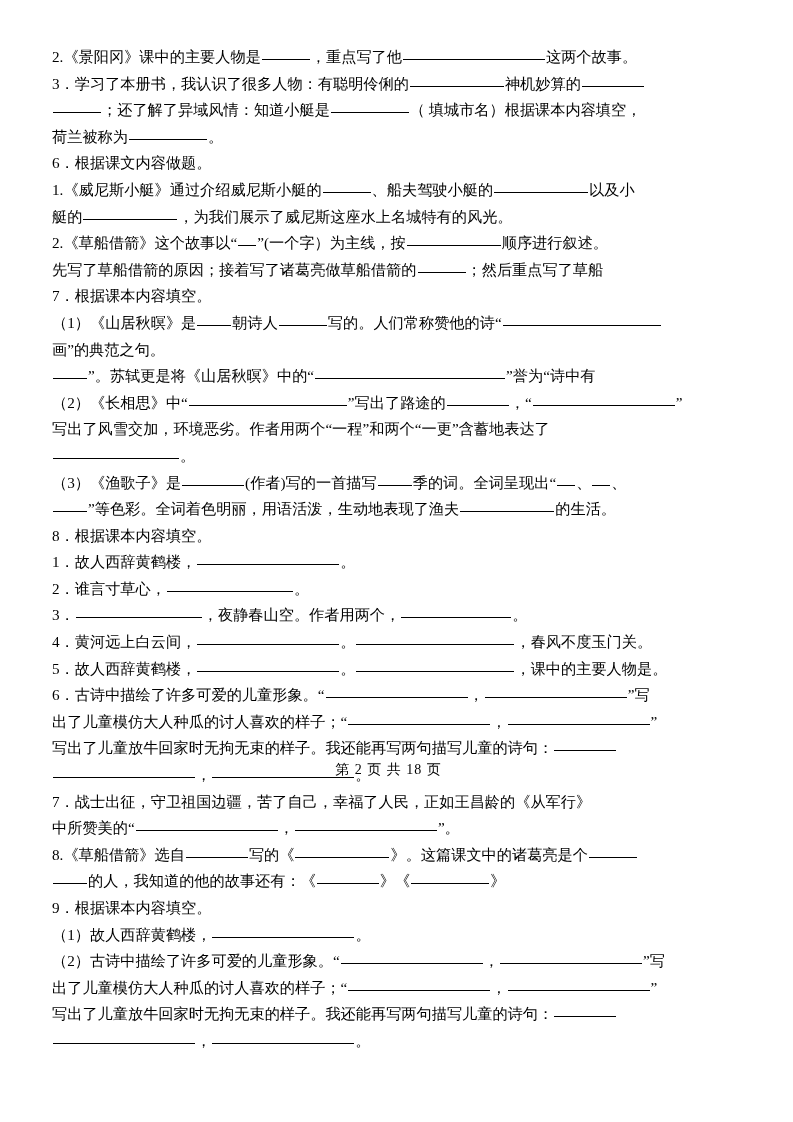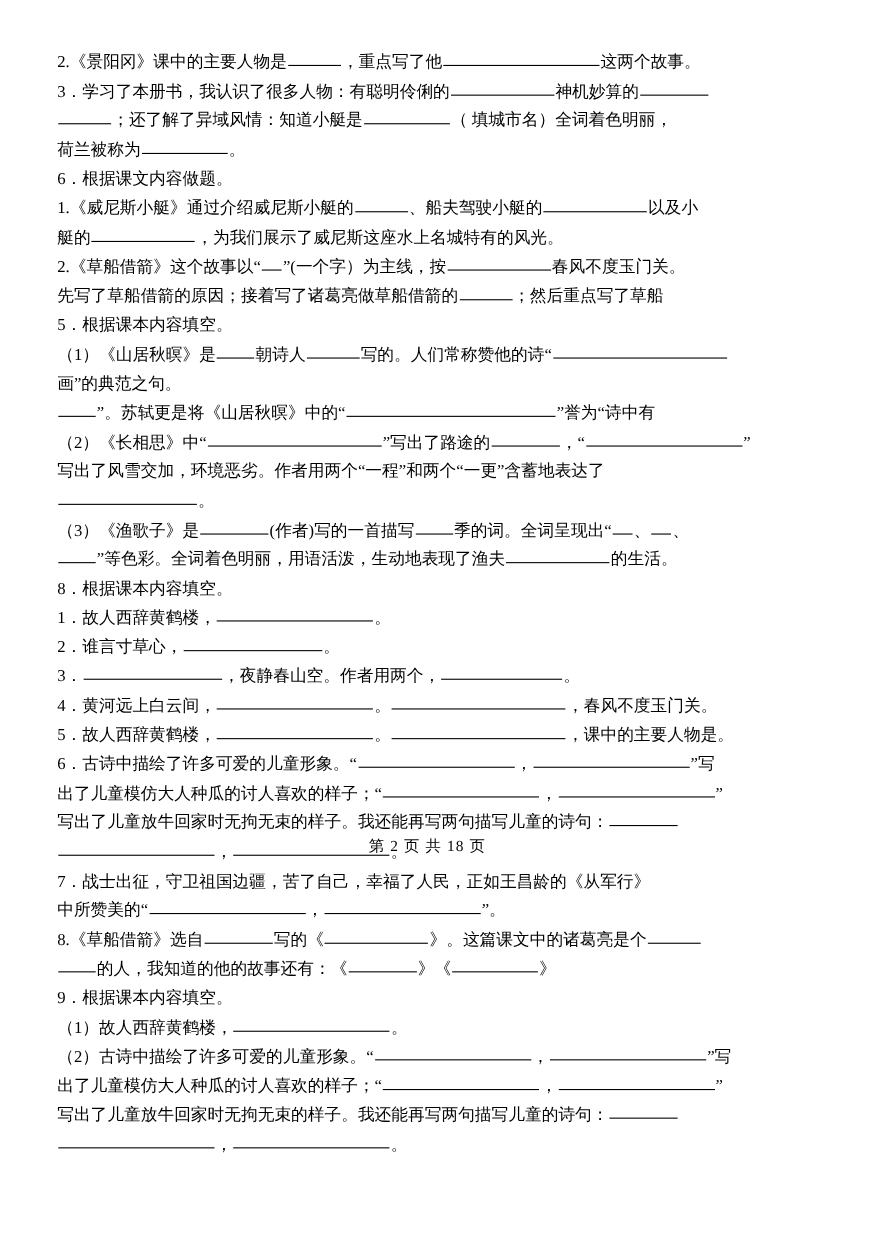--- a/index.html
+++ b/index.html
@@ -62,28 +62,28 @@
     letter-spacing: 1px;
   }
 </style>
 </head>
 <body>
 
 <div class="page">
   <div class="doc-body" id="doc-body">
       <div class="para"><span>2.《景阳冈》课中的主要人物是</span><span class="blank b3">&nbsp;</span><span>，重点写了他</span><span class="blank b9">&nbsp;</span><span>这两个故事。</span></div>
       <div class="para"><span>3．学习了本册书，我认识了很多人物：有聪明伶俐的</span><span class="blank b6">&nbsp;</span><span>神机妙算的</span><span class="blank b4">&nbsp;</span></div>
-      <div class="para"><span class="blank b3">&nbsp;</span><span>；还了解了异域风情：知道小艇是</span><span class="blank b5">&nbsp;</span><span>（ 填城市名）全词着色明丽，</span></div>
+      <div class="para"><span class="blank b3">&nbsp;</span><span>；还了解了异域风情：知道小艇是</span><span class="blank b5">&nbsp;</span><span>（ 填城市名）根据课本内容填空，</span></div>
       <div class="para"><span>荷兰被称为</span><span class="blank b5">&nbsp;</span><span>。</span></div>
       <div class="para"><span>6．根据课文内容做题。</span></div>
       <div class="para"><span>1.《威尼斯小艇》通过介绍威尼斯小艇的</span><span class="blank b3">&nbsp;</span><span>、船夫驾驶小艇的</span><span class="blank b6">&nbsp;</span><span>以及小</span></div>
       <div class="para"><span>艇的</span><span class="blank b6">&nbsp;</span><span>，为我们展示了威尼斯这座水上名城特有的风光。</span></div>
-      <div class="para"><span>2.《草船借箭》这个故事以“</span><span class="blank b1">&nbsp;</span><span>”(一个字）为主线，按</span><span class="blank b6">&nbsp;</span><span>春风不度玉门关。</span></div>
+      <div class="para"><span>2.《草船借箭》这个故事以“</span><span class="blank b1">&nbsp;</span><span>”(一个字）为主线，按</span><span class="blank b6">&nbsp;</span><span>顺序进行叙述。</span></div>
       <div class="para"><span>先写了草船借箭的原因；接着写了诸葛亮做草船借箭的</span><span class="blank b3">&nbsp;</span><span>；然后重点写了草船</span></div>
-      <div class="para"><span>5．根据课本内容填空。</span></div>
+      <div class="para"><span>7．根据课本内容填空。</span></div>
       <div class="para"><span>（1）《山居秋暝》是</span><span class="blank b2">&nbsp;</span><span>朝诗人</span><span class="blank b3">&nbsp;</span><span>写的。人们常称赞他的诗“</span><span class="blank b10">&nbsp;</span></div>
       <div class="para"><span>画”的典范之句。</span></div>
       <div class="para"><span class="blank b2">&nbsp;</span><span>”。苏轼更是将《山居秋暝》中的“</span><span class="blank b12">&nbsp;</span><span>”誉为“诗中有</span></div>
       <div class="para"><span>（2）《长相思》中“</span><span class="blank b10">&nbsp;</span><span>”写出了路途的</span><span class="blank b4">&nbsp;</span><span>，“</span><span class="blank b9">&nbsp;</span><span>”</span></div>
       <div class="para"><span>写出了风雪交加，环境恶劣。作者用两个“一程”和两个“一更”含蓄地表达了</span></div>
       <div class="para"><span class="blank b8">&nbsp;</span><span>。</span></div>
       <div class="para"><span>（3）《渔歌子》是</span><span class="blank b4">&nbsp;</span><span>(作者)写的一首描写</span><span class="blank b2">&nbsp;</span><span>季的词。全词呈现出“</span><span class="blank b1">&nbsp;</span><span>、</span><span class="blank b1">&nbsp;</span><span>、</span></div>
       <div class="para"><span class="blank b2">&nbsp;</span><span>”等色彩。全词着色明丽，用语活泼，生动地表现了渔夫</span><span class="blank b6">&nbsp;</span><span>的生活。</span></div>
       <div class="para"><span>8．根据课本内容填空。</span></div>
       <div class="para"><span>1．故人西辞黄鹤楼，</span><span class="blank b9">&nbsp;</span><span>。</span></div>

